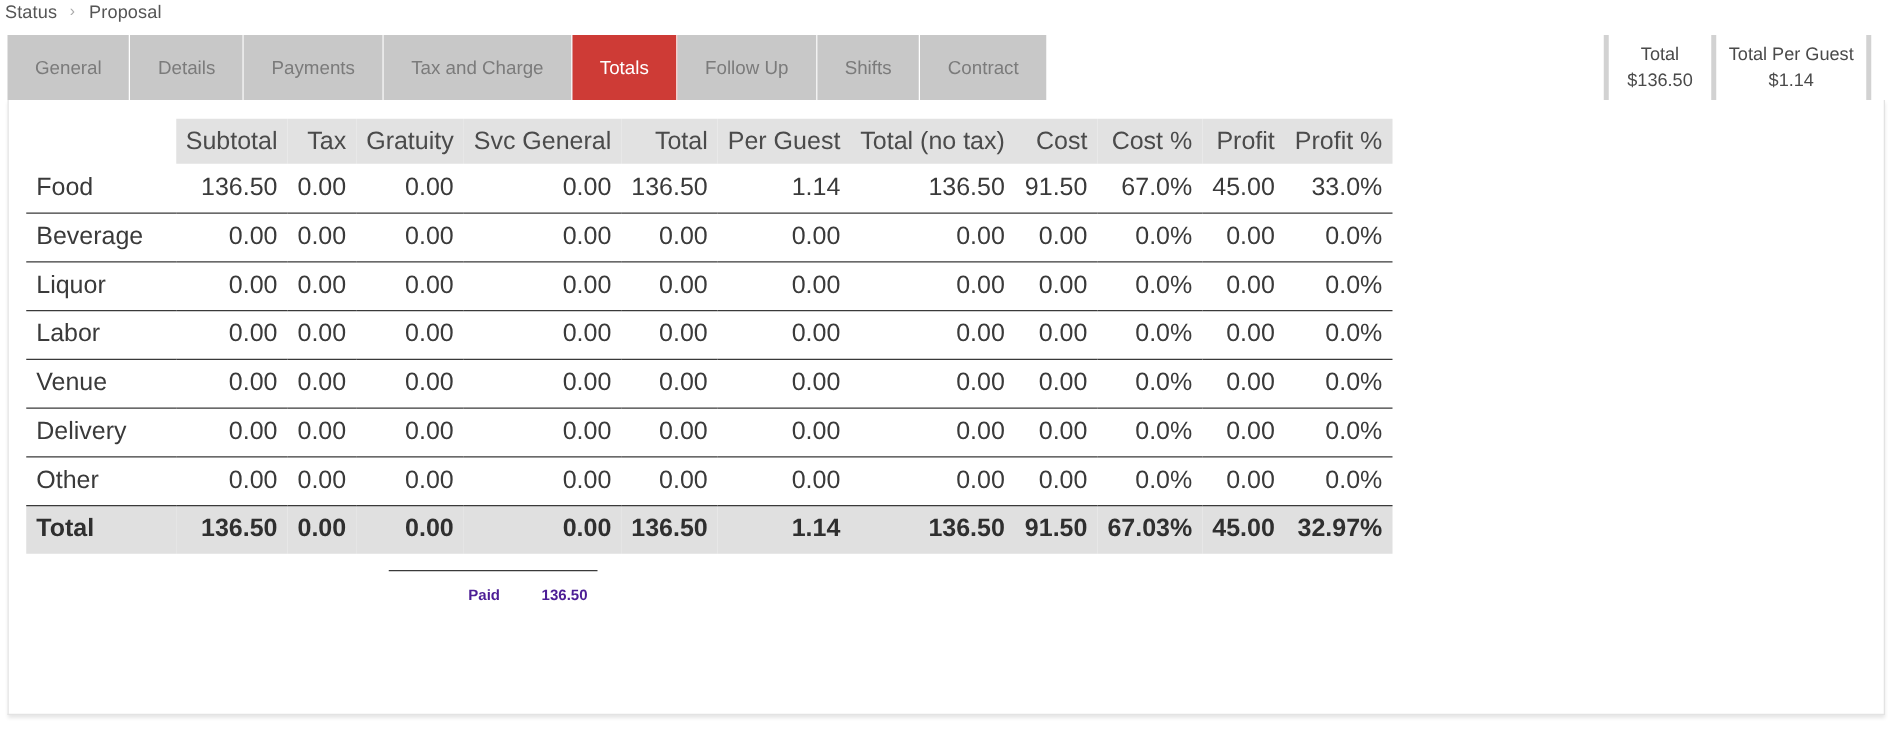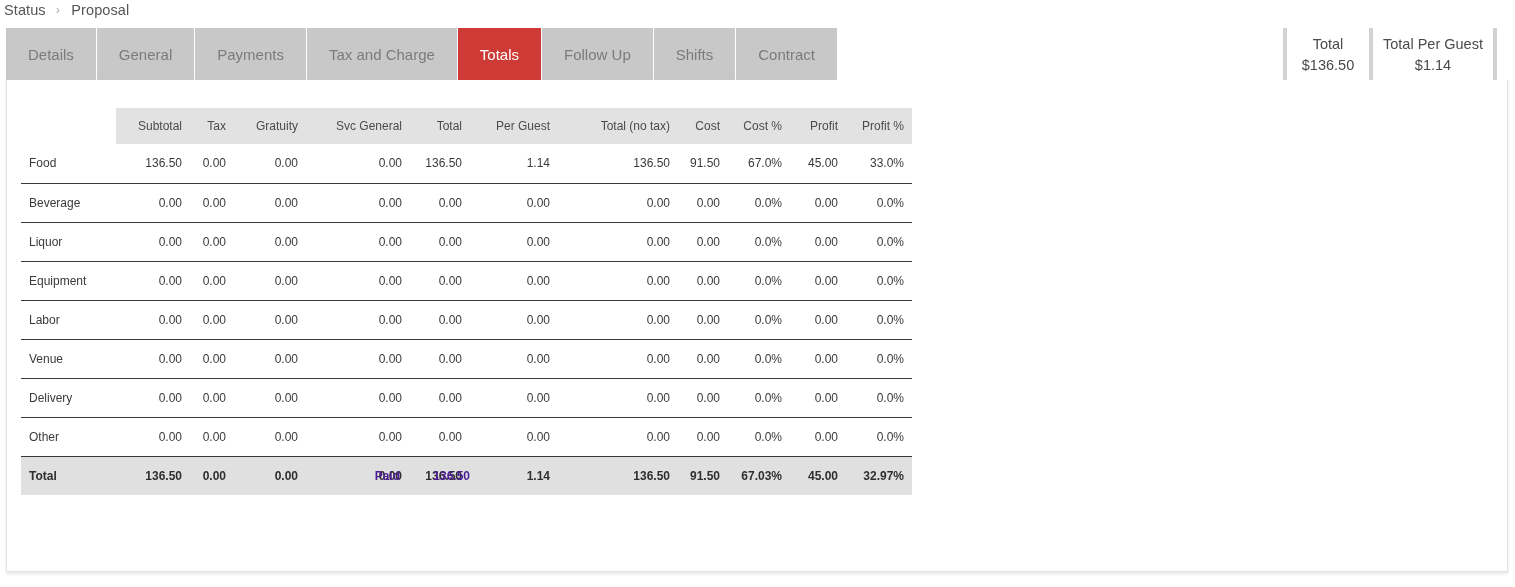--- a/index.html
+++ b/index.html
@@ -109,22 +109,22 @@
     height: 492px;
     background: #ffffff;
     border: 1px solid #e3e3e3;
     border-top: none;
     box-shadow: 0 2px 3px rgba(0,0,0,0.10);
   }
 
   
   table.totals {
     border-collapse: collapse;
-    margin: 28px 0 0 14px;
-    font-size: 12px;
+    margin: 15px 0 0 14px;
+    font-size: 20px;
     color: #3a3a3a;
   }
   table.totals th,
   table.totals td {
     padding: 0 8px;
     height: 39px;
     white-space: nowrap;
     font-weight: normal;
     vertical-align: middle;
   }
@@ -208,22 +208,22 @@
 
 <div id="root">
 
   <div class="breadcrumb">
     <span class="crumb">Status</span>
     <span class="sep">›</span>
     <span class="crumb">Proposal</span>
   </div>
 
   <div class="tabbar">
+    <div class="tab">General</div>
     <div class="tab">Details</div>
-    <div class="tab">General</div>
     <div class="tab">Payments</div>
     <div class="tab">Tax and Charge</div>
     <div class="tab active">Totals</div>
     <div class="tab">Follow Up</div>
     <div class="tab">Shifts</div>
     <div class="tab">Contract</div>
   </div>
 
   <div class="summary">
     <div class="vbar"></div>
@@ -298,34 +298,20 @@
           <td>0.00</td>
           <td>0.00</td>
           <td>0.00</td>
           <td>0.00</td>
           <td>0.00</td>
           <td>0.0%</td>
           <td>0.00</td>
           <td>0.0%</td>
         </tr>
 
-        <tr>
-          <td class="rowlabel">Equipment</td>
-          <td>0.00</td>
-          <td>0.00</td>
-          <td>0.00</td>
-          <td>0.00</td>
-          <td>0.00</td>
-          <td>0.00</td>
-          <td>0.00</td>
-          <td>0.00</td>
-          <td>0.0%</td>
-          <td>0.00</td>
-          <td>0.0%</td>
-        </tr>
 
         <tr>
           <td class="rowlabel">Labor</td>
           <td>0.00</td>
           <td>0.00</td>
           <td>0.00</td>
           <td>0.00</td>
           <td>0.00</td>
           <td>0.00</td>
           <td>0.00</td>

